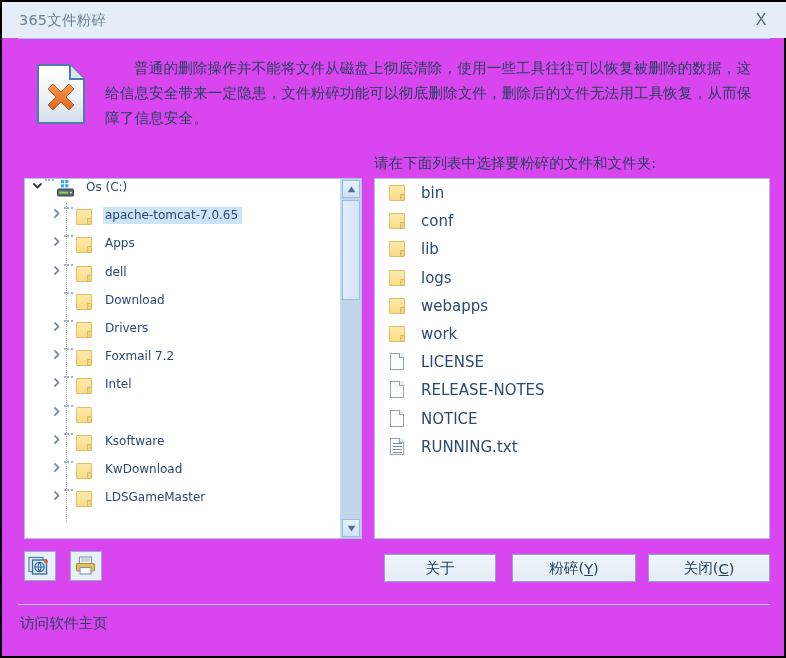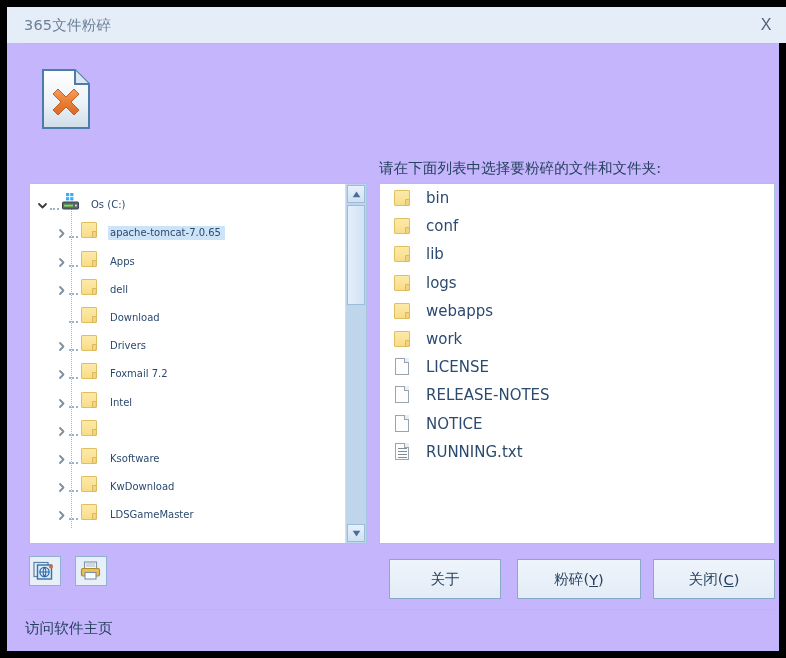--- a/index.html
+++ b/index.html
@@ -13,23 +13,23 @@
     font-family: "DejaVu Sans", "Liberation Sans", sans-serif;
     background: #eaf1fa;
     color: #33475e;
     -webkit-font-smoothing: antialiased;
   }
 
   #dialog {
     position: relative;
     width: 786px;
     height: 658px;
-    background: #c4b5fd;
-    box-sizing: border-box;
-    border: 7px solid #000000;
+    background: #d946ef;
+    box-sizing: border-box;
+    border: 2px solid #000000;
   }
 
   
   #titlebar {
     position: absolute;
     left: 0; top: 0;
     width: 784px;
     height: 36px;
     background: #e4edf8;
   }
@@ -117,23 +117,23 @@
     position: absolute;
     left: 0; top: 0;
     width: 316px;
     height: 359px;
     overflow: hidden;
   }
   .tree-row {
     position: relative;
     height: 28.2px;
     display: flex;
-    align-items: flex-end;
+    align-items: flex-start;
     white-space: nowrap;
-    font-size: 10px;
+    font-size: 12px;
     color: #2b4a6f;
   }
   .tree-row.selected .row-label {
     background: #cde3f7;
   }
   .expander {
     width: 13px;
     height: 13px;
     margin-left: 6px;
     margin-right: 1px;
@@ -325,21 +325,21 @@
     box-sizing: border-box;
     margin-right: 9px;
     position: relative;
     vertical-align: top;
   }
 
   
   .action-btn {
     position: absolute;
     top: 552px;
-    height: 40px;
+    height: 28px;
     background: linear-gradient(180deg,#eef4fb 0%, #e3ecf6 100%);
     border: 1px solid #8aa9c9;
     box-sizing: border-box;
     font-size: 14.6px;
     color: #27415f;
     display: flex;
     align-items: center;
     justify-content: center;
     font-family: "DejaVu Sans", "Liberation Sans", sans-serif;
     cursor: default;
@@ -394,20 +394,21 @@
             <stop offset="100%" stop-color="#d8692a"></stop>
           </linearGradient>
         </defs>
         <path d="M3 2 H35 L49 16 V60 H3 Z" fill="url(#pg)" stroke="#4e7ca8" stroke-width="2"></path>
         <path d="M35 2 L35 16 L49 16" fill="#dce7f0" stroke="#4e7ca8" stroke-width="2"></path>
         <g transform="translate(26,34)">
           <path d="M-13 -8 L-8 -13 L0 -5 L8 -13 L13 -8 L5 0 L13 8 L8 13 L0 5 L-8 13 L-13 8 L-5 0 Z" fill="url(#xg)" stroke="#c25f22" stroke-width="1"></path>
         </g>
       </svg>
     </div>
+    <div id="desc-text">普通的删除操作并不能将文件从磁盘上彻底清除，使用一些工具往往可以恢复被删除的数据，这给信息安全带来一定隐患，文件粉碎功能可以彻底删除文件，删除后的文件无法用工具恢复，从而保障了信息安全。</div>
   </div>
 
   <div id="list-label">请在下面列表中选择要粉碎的文件和文件夹:</div>
 
   <div id="tree-panel">
     <div id="tree-inner">
       <div id="tree-connector"></div>
 
       <div class="tree-row">
         <span class="expander">

